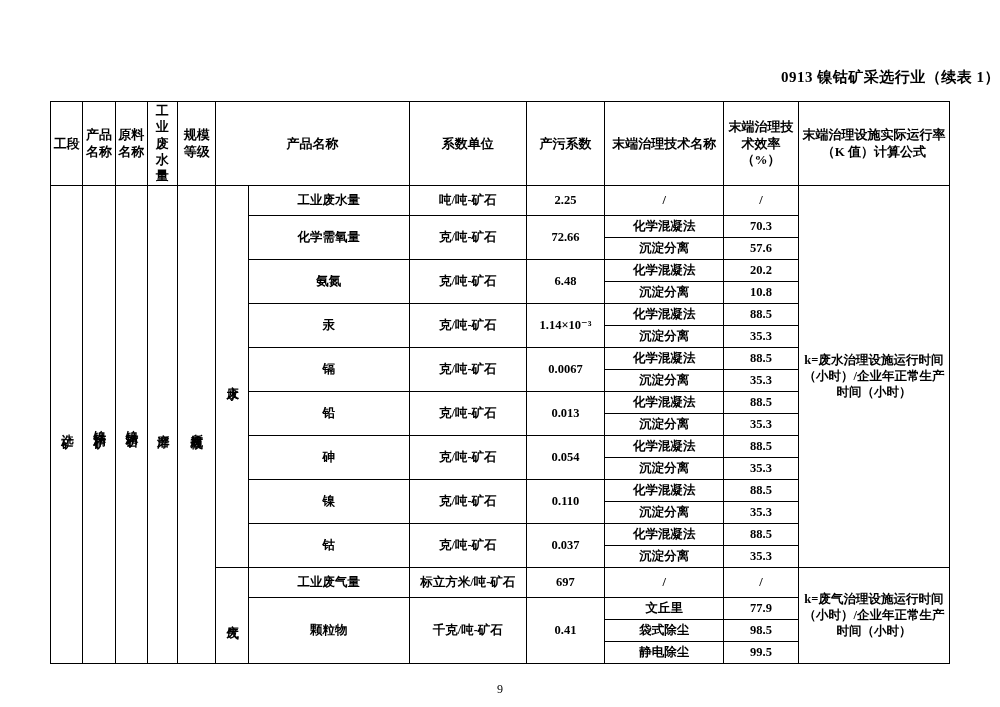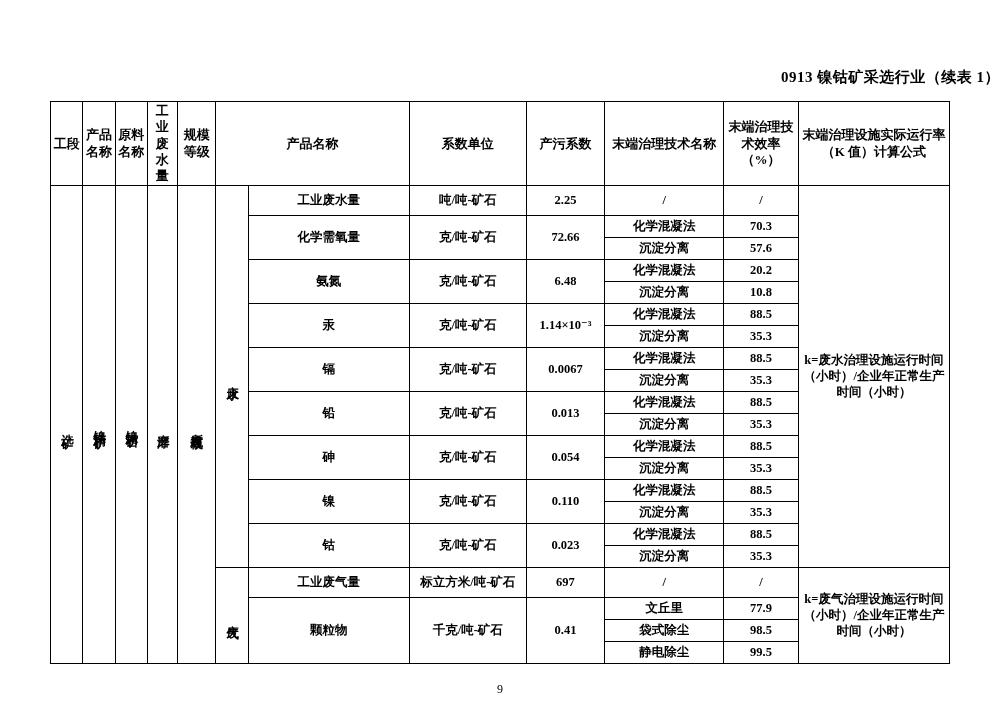--- a/index.html
+++ b/index.html
@@ -227,21 +227,21 @@
           <td>88.5</td>
         </tr>
         <tr class="row-h">
           <td>沉淀分离</td>
           <td>35.3</td>
         </tr>
 
         <tr class="row-h">
           <td rowspan="2">钴</td>
           <td rowspan="2">克/吨-矿石</td>
-          <td rowspan="2">0.023</td>
+          <td rowspan="2">0.037</td>
           <td>化学混凝法</td>
           <td>88.5</td>
         </tr>
         <tr class="row-h">
           <td>沉淀分离</td>
           <td>35.3</td>
         </tr>
 
         <tr class="row-h2">
           <td rowspan="4"><span class="vert">废气</span></td>

